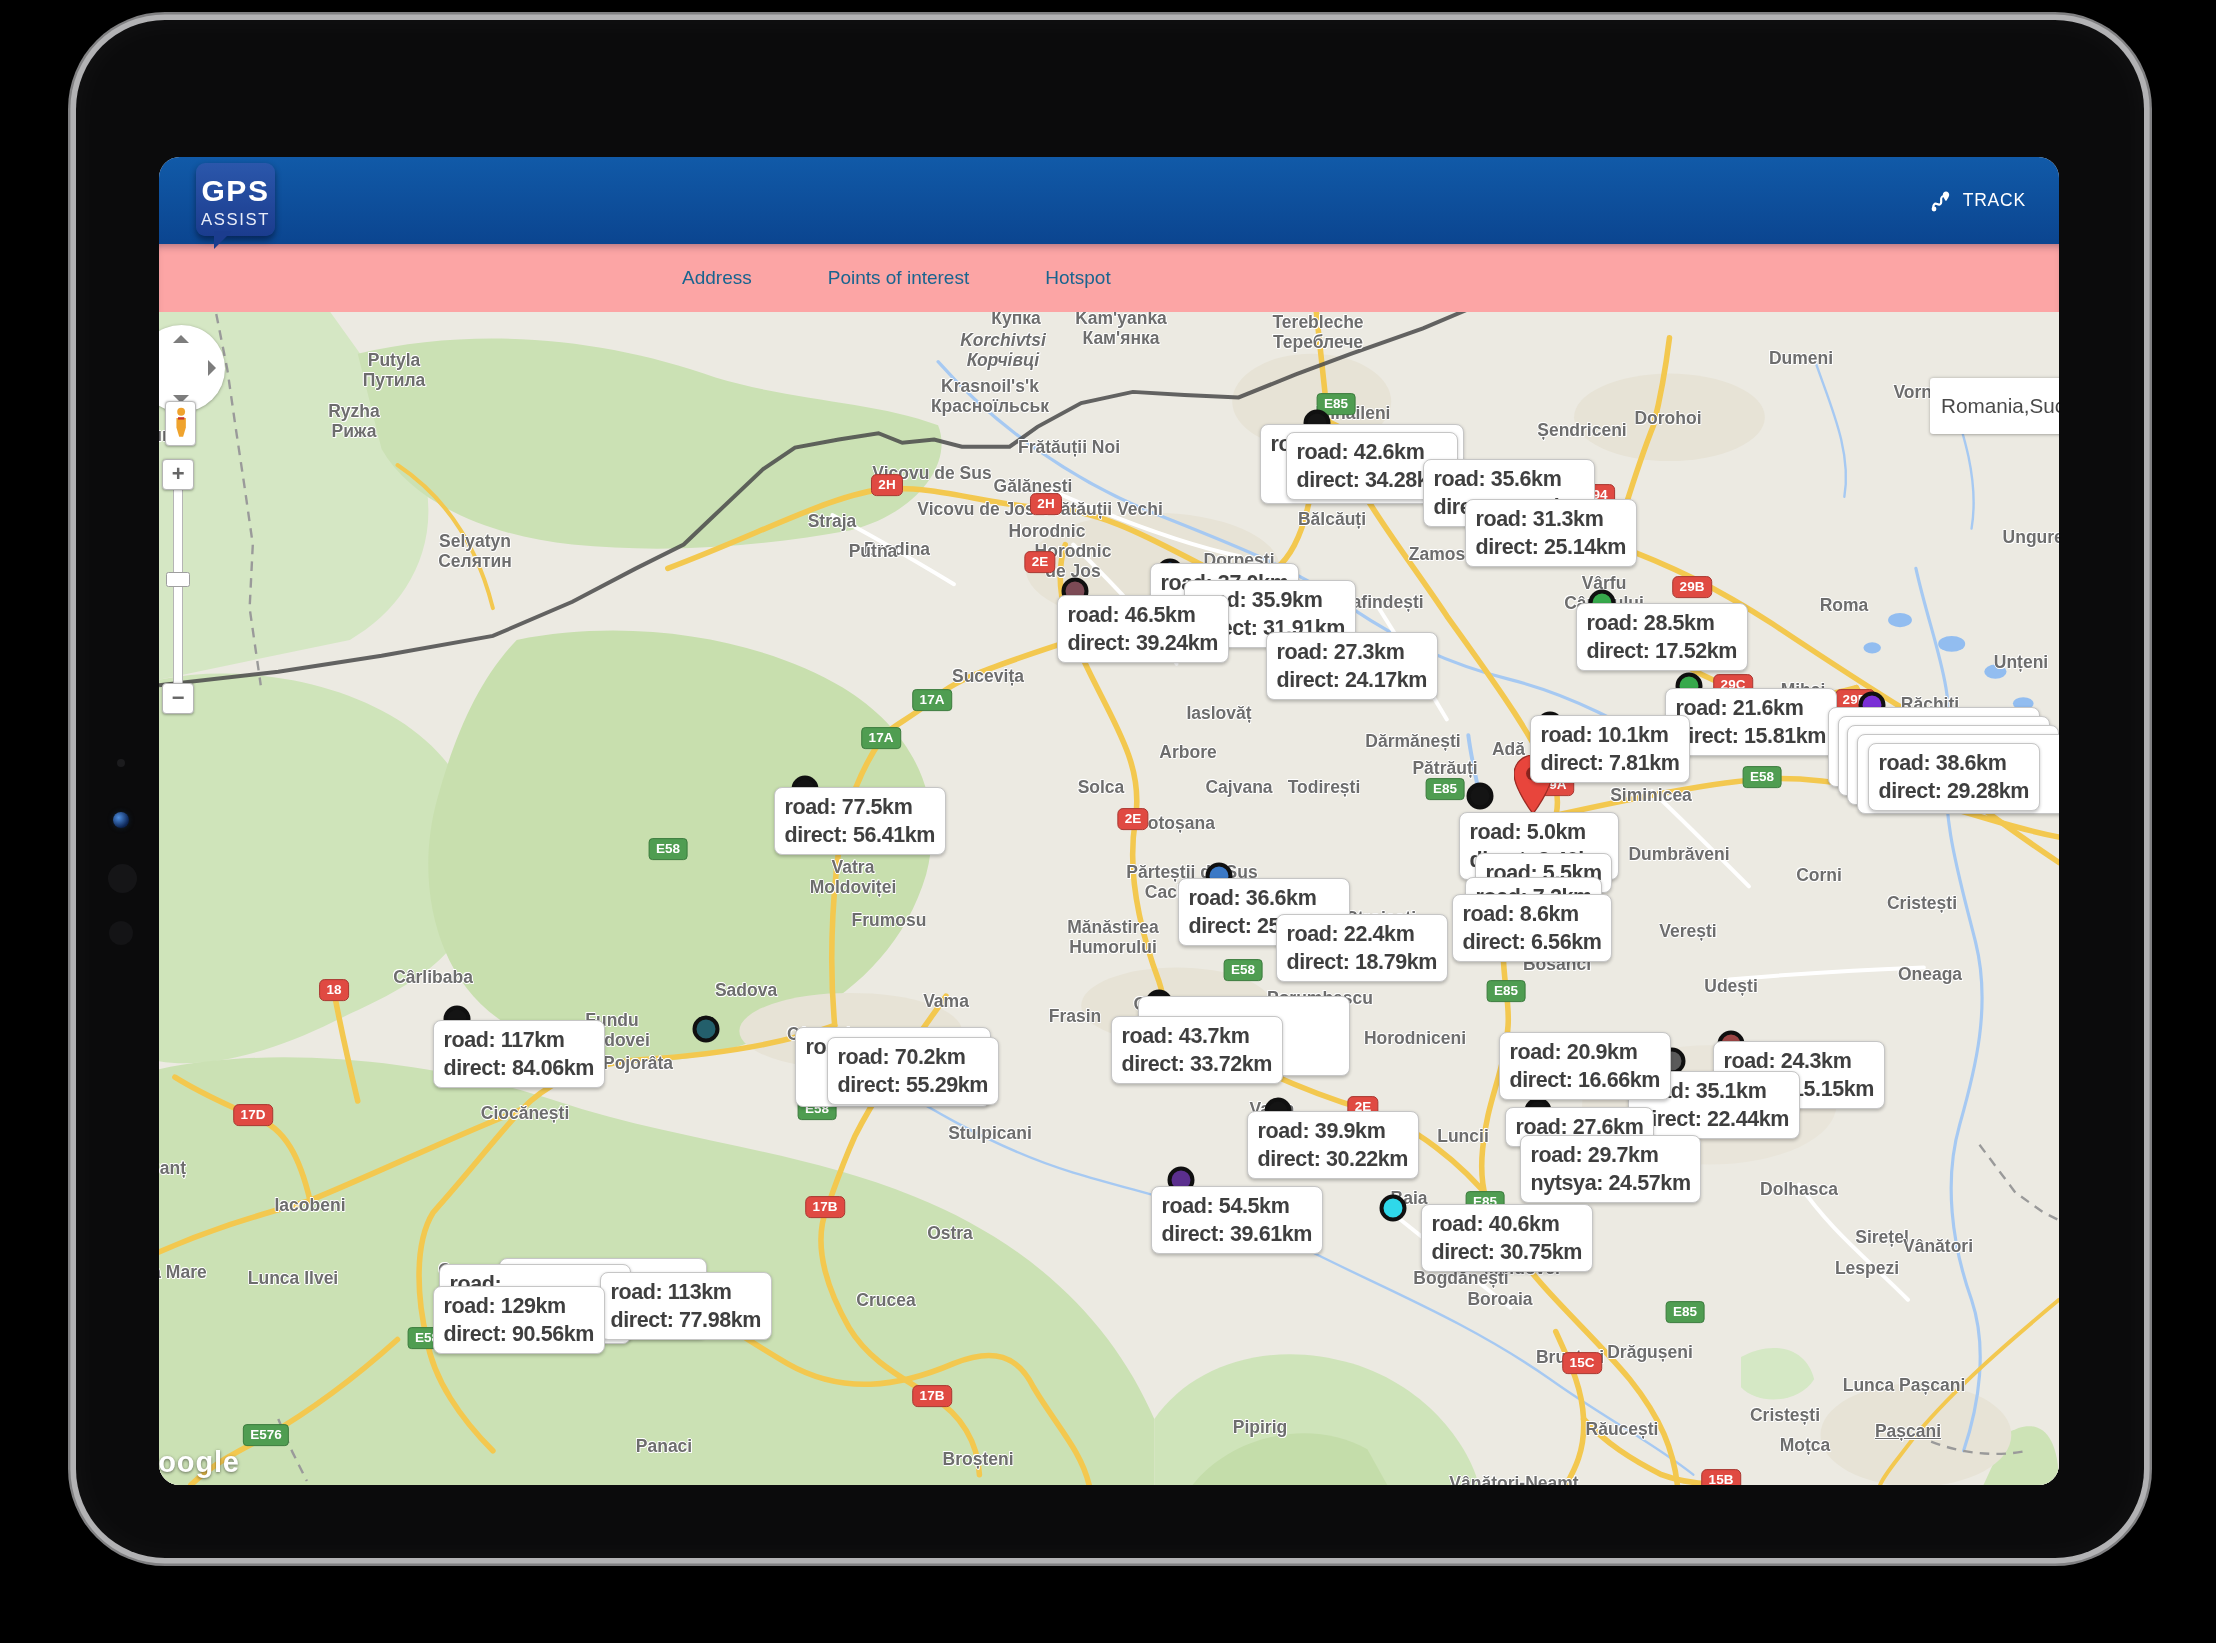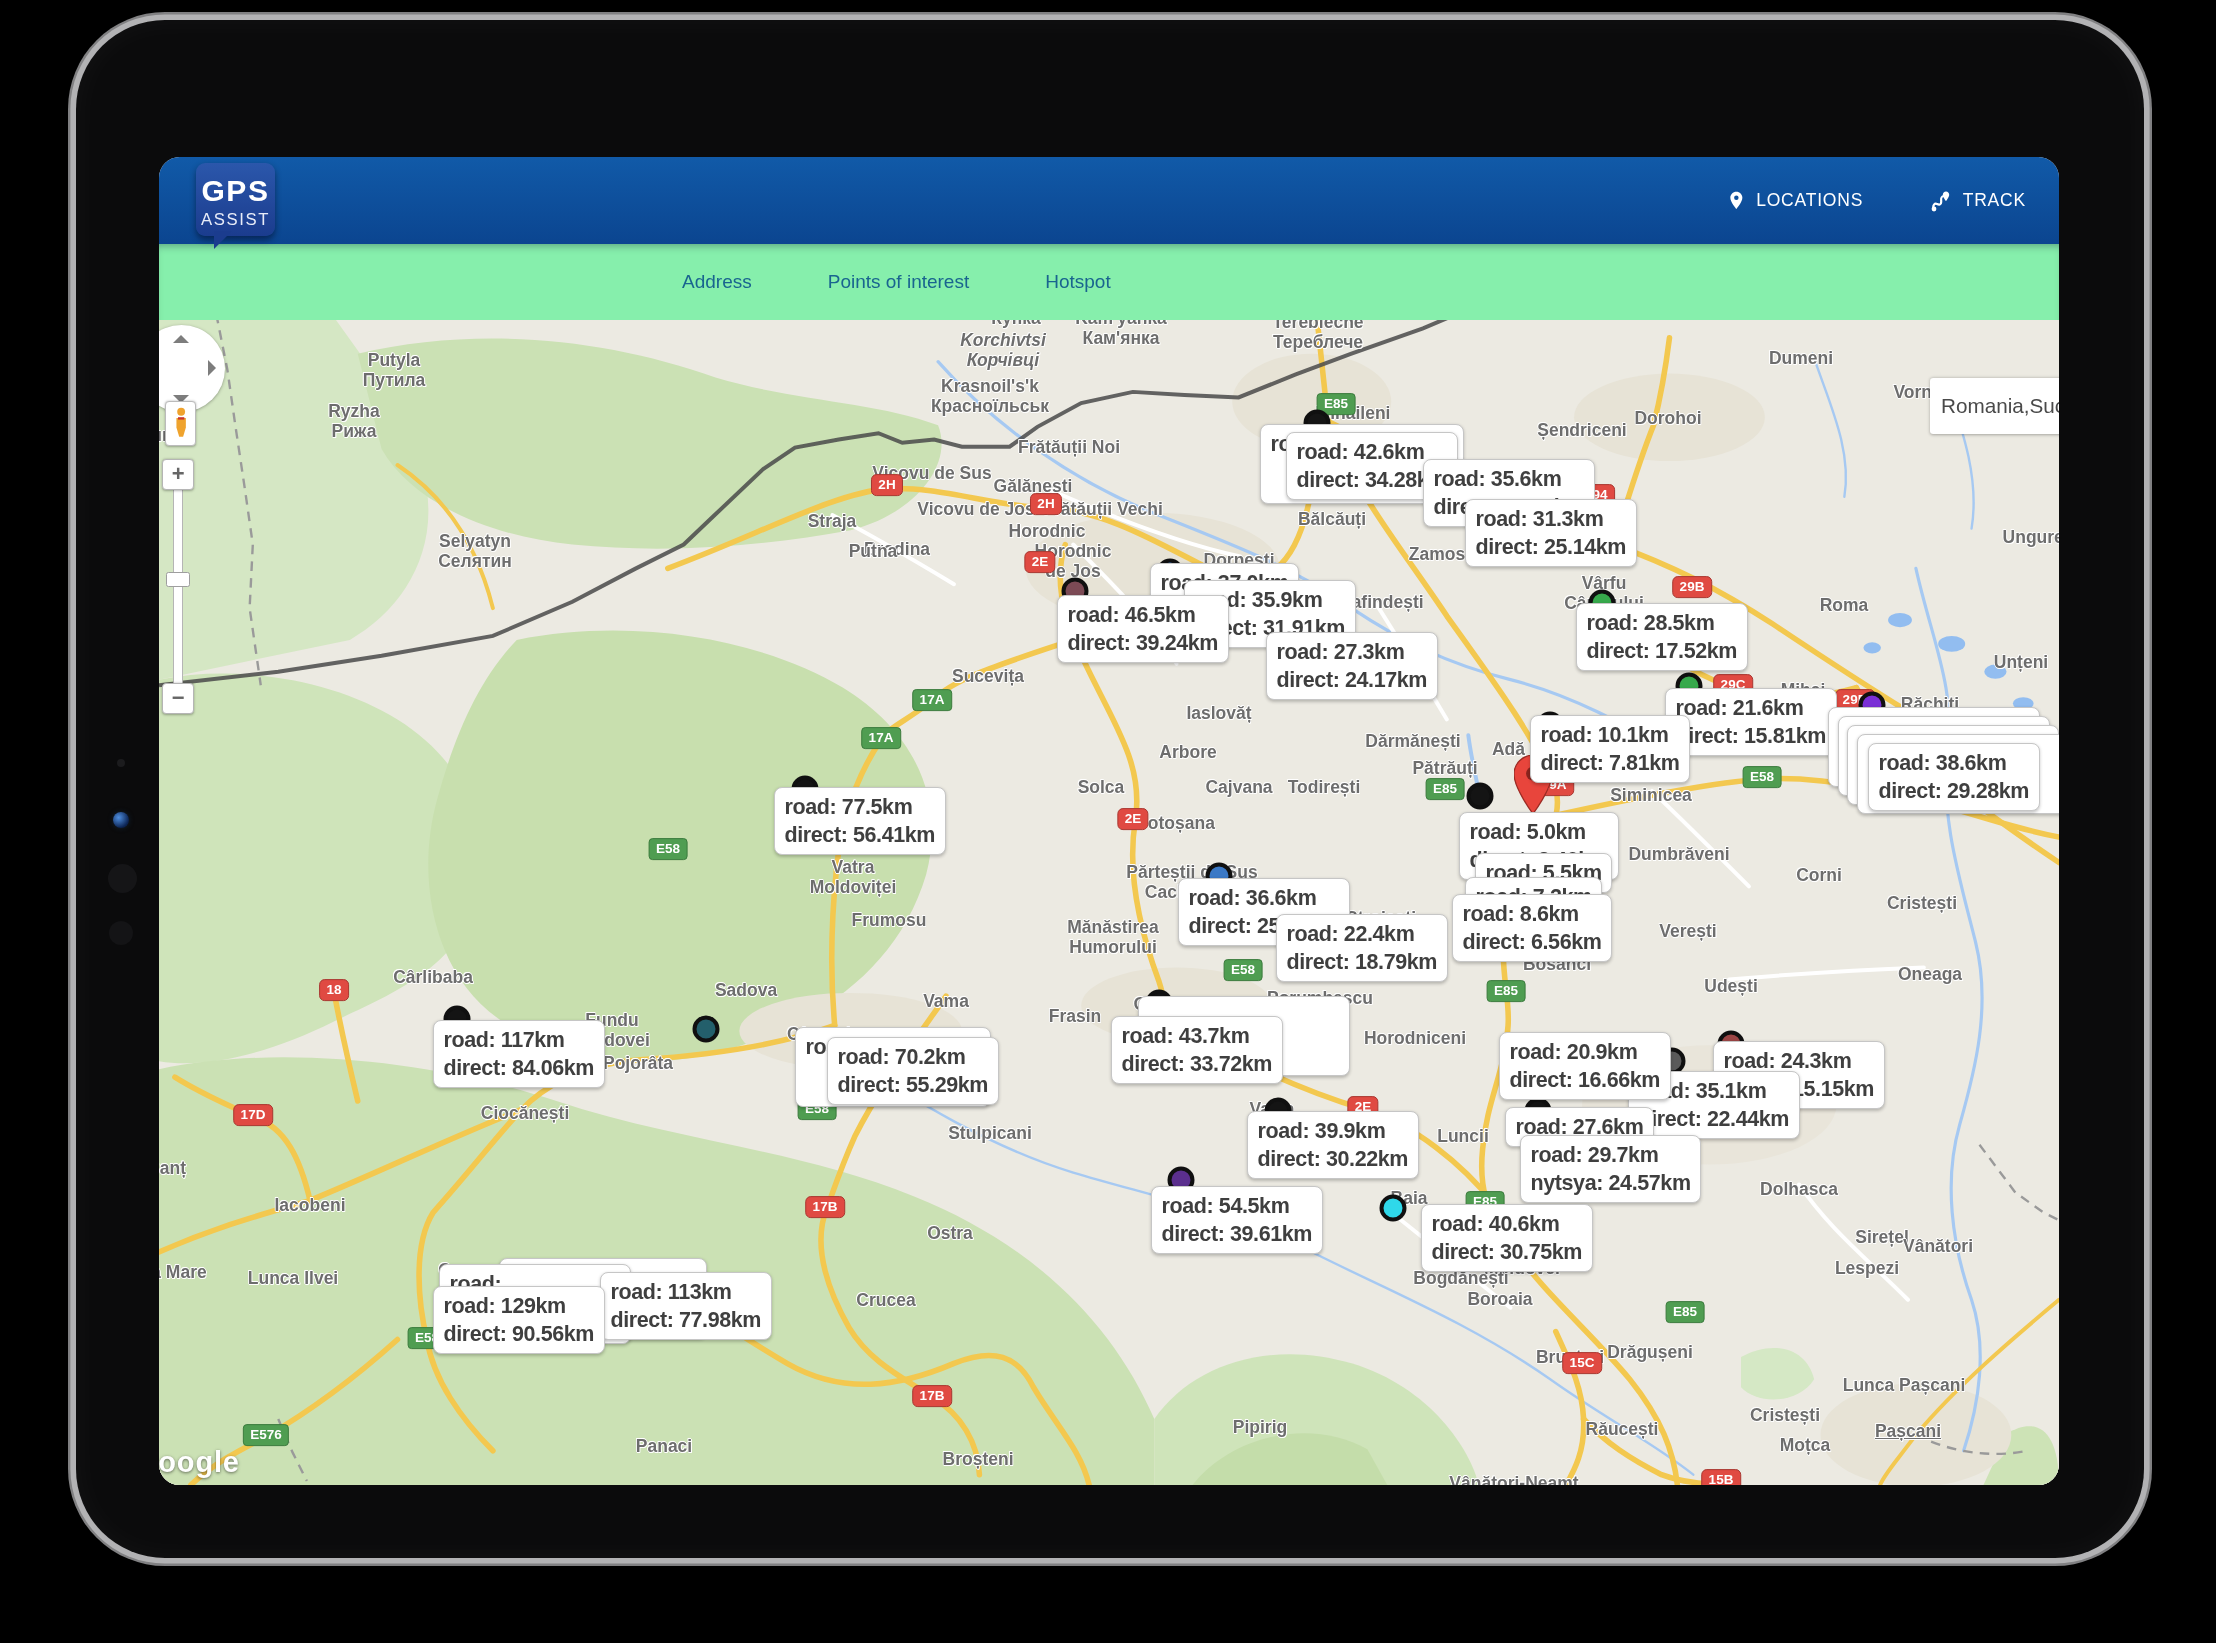--- a/index.html
+++ b/index.html
@@ -30,21 +30,21 @@
         border:9.5px solid transparent;border-top-color:#1b3c8e;border-left-color:#1b3c8e;}
   .logo .l1{font-size:30px;font-weight:bold;letter-spacing:1.6px;margin-top:11px;}
   .logo .l2{font-size:16.7px;letter-spacing:1.6px;margin-top:1.6px;color:#e8ecf8;}
   .main-nav{position:absolute;right:0;top:0;height:87px;display:flex;align-items:stretch;z-index:40;}
   .nav-item{display:flex;align-items:center;gap:9.5px;padding:0 33px;color:#fff;
             font-size:17.5px;letter-spacing:0.8px;cursor:pointer;}
   .nav-item.active{background:#4a7cb5;border-top-right-radius:20.7px;padding:0 38px;}
   .nav-item svg{display:block;}
 
   
-  .subnav{position:absolute;left:0;top:87px;width:100%;height:76px;background:#86efac;
+  .subnav{position:absolute;left:0;top:87px;width:100%;height:68px;background:#fca5a5;
           box-shadow:inset 0 6.4px 8px -4.8px rgba(0,0,40,.35);z-index:39;
           display:flex;align-items:center;padding-left:501px;gap:32px;box-sizing:border-box;}
   .subnav-item{color:#19648f;font-size:19px;padding:0 22px;cursor:pointer;}
 
   
   .map{position:absolute;left:0;top:149px;width:1900px;height:1179px;overflow:hidden;
        background:#eceae2;z-index:1;}
   .map svg.bg{position:absolute;left:0;top:0;}
 
   .mlabel{position:absolute;transform:translateX(-50%);text-align:center;
@@ -92,28 +92,20 @@
 <div class="tablet">
   <div class="cam-dot cam-small"></div>
   <div class="cam-dot cam-lens"></div>
   <div class="cam-dot cam-big1"></div>
   <div class="cam-dot cam-big2"></div>
 
   <div class="screen">
 
     <div class="header">
       <div class="main-nav" id="main-nav">
-          <div class="nav-item">
-            <span>
-              <svg width="20.7" height="20.7" viewBox="0 0 24 24">
-                <path d="M12 2C8.1 2 5 5.1 5 9c0 5 7 13 7 13s7-8 7-13c0-3.9-3.1-7-7-7zm0 9.6A2.6 2.6 0 1 1 12 6.4a2.6 2.6 0 0 1 0 5.2z" fill="#fff"></path>
-              </svg>
-            </span>
-            <span>LOCATIONS</span>
-          </div>
           <div class="nav-item">
             <span>
               <svg width="24" height="24" viewBox="0 0 24 24">
                 <path d="M5 20c-2-4 1-6 3-5s4.2 1 4.2-2-1-5.5 2.8-6" stroke="#fff" stroke-width="2.2" fill="none" stroke-linecap="round"></path>
                 <circle cx="5" cy="20" r="2.4" fill="#fff"></circle>
                 <path d="M17 2.5c-1.8 0-3.2 1.4-3.2 3.2 0 2.4 3.2 6.3 3.2 6.3s3.2-3.9 3.2-6.3c0-1.8-1.4-3.2-3.2-3.2z" fill="#fff"></path>
               </svg>
             </span>
             <span>TRACK</span>
           </div>

